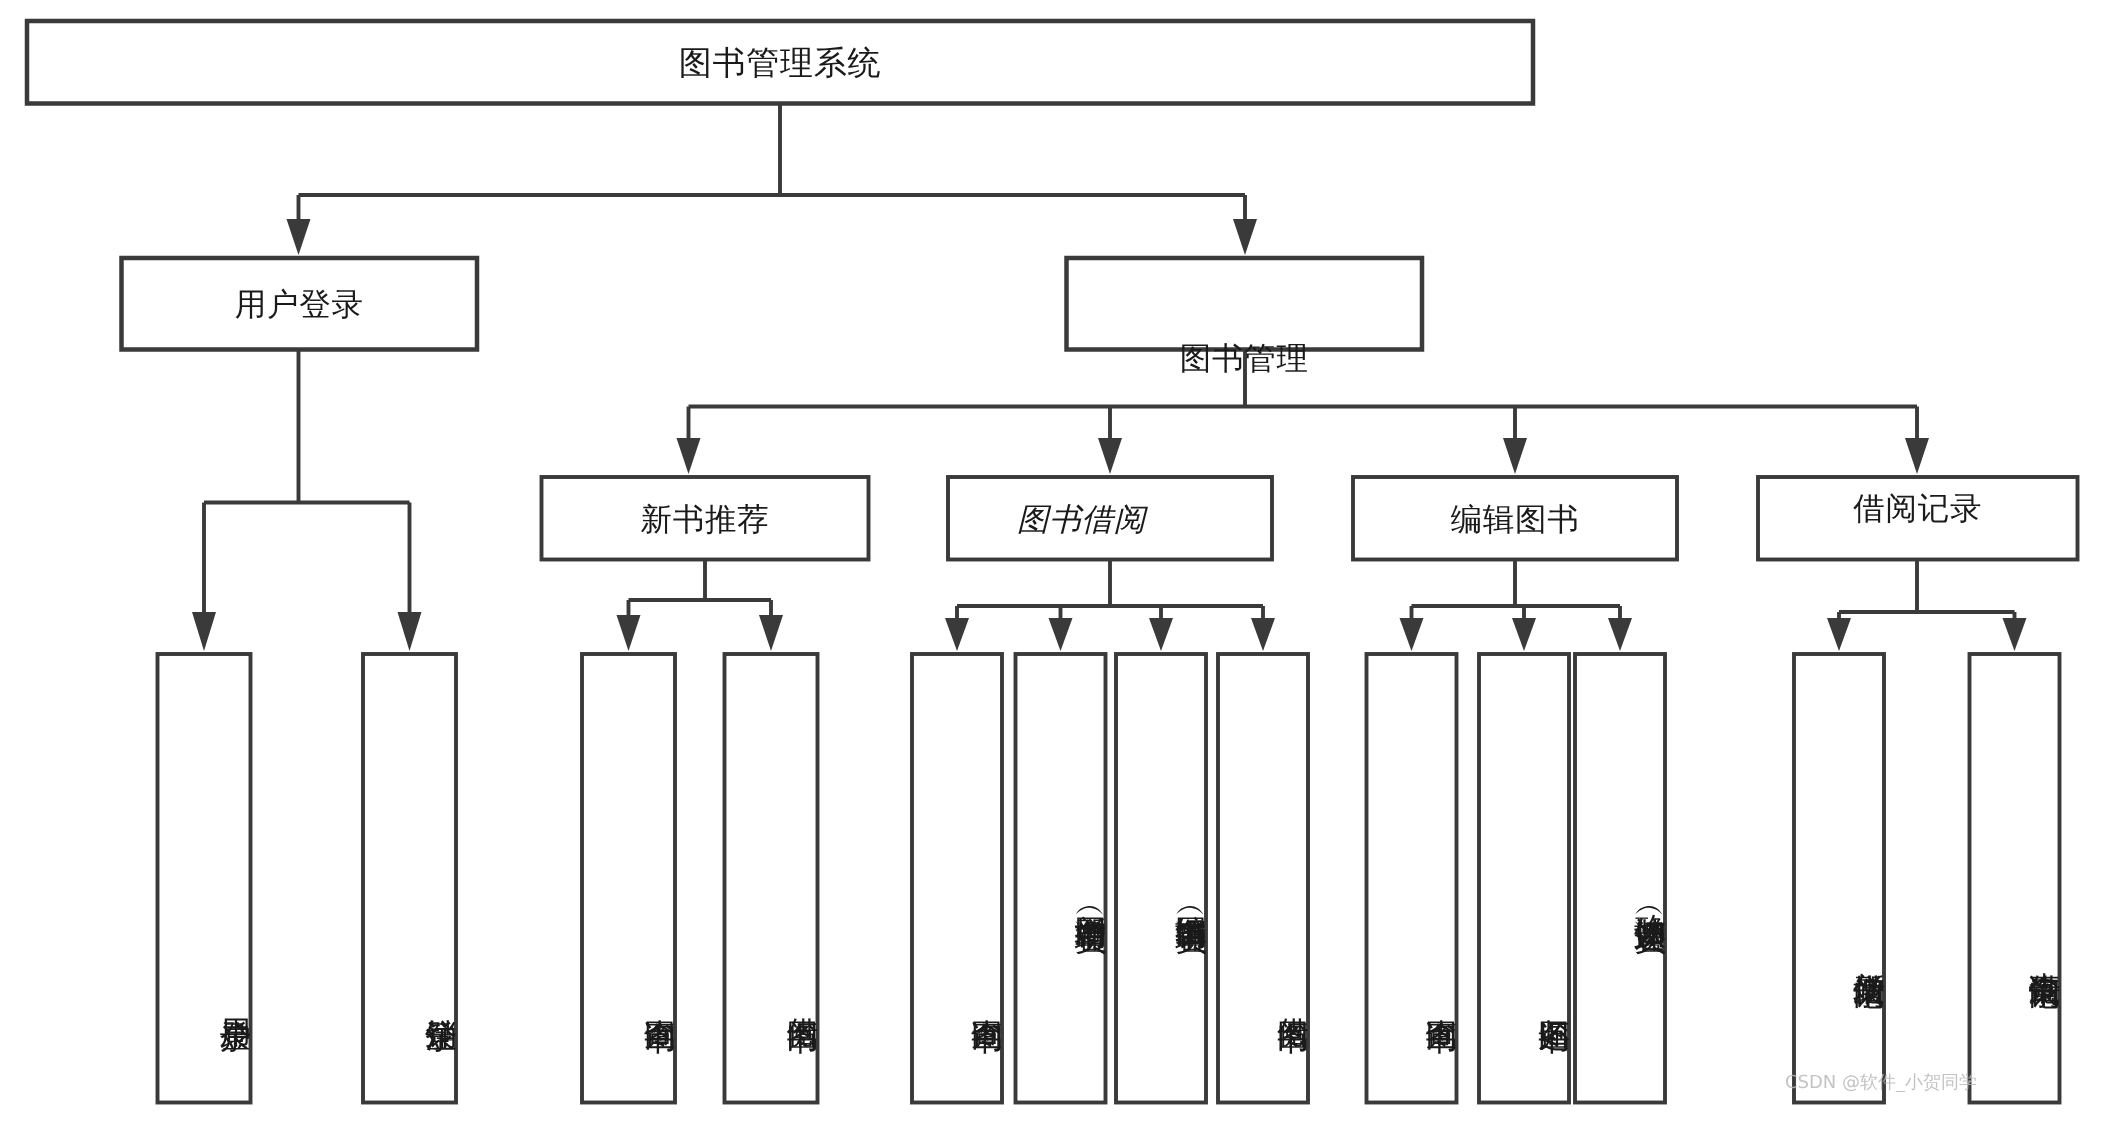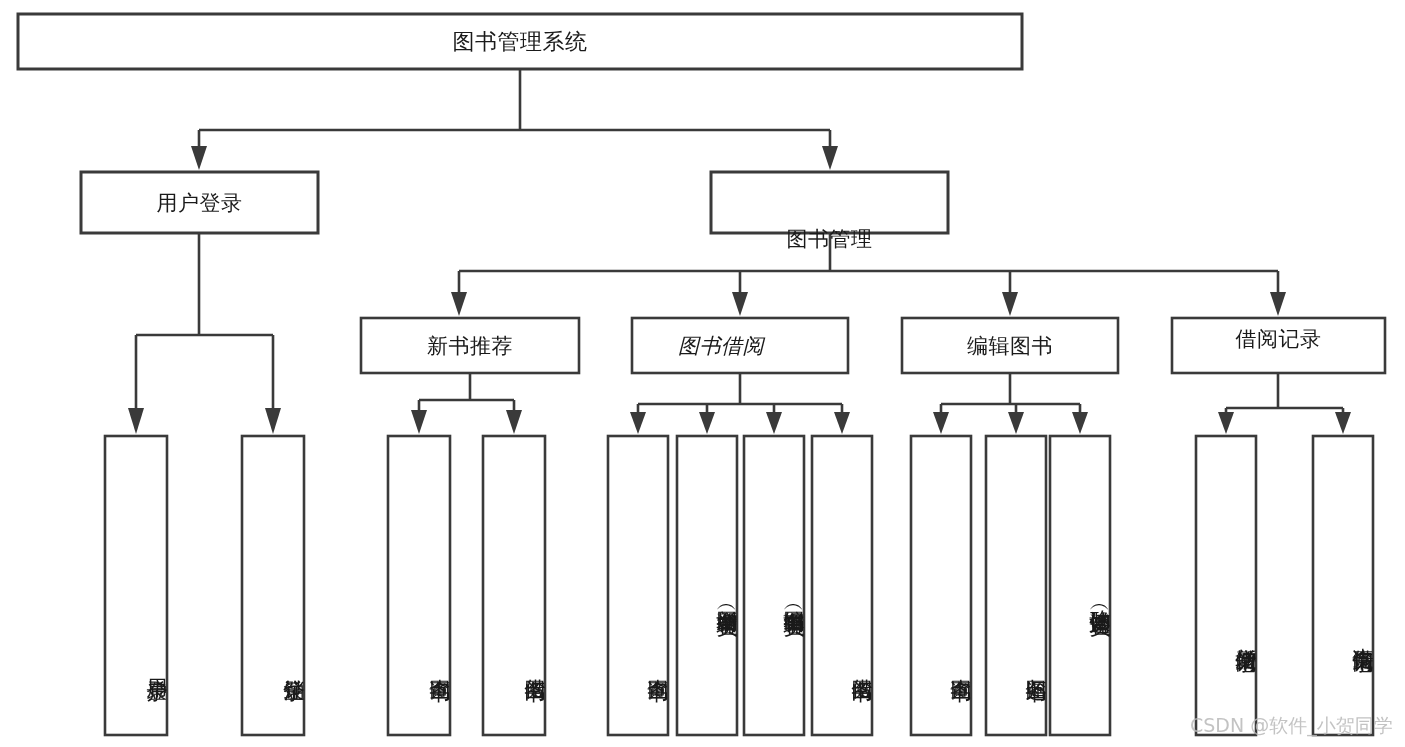--- a/index.html
+++ b/index.html
@@ -70,21 +70,21 @@
     line-height: 1.0;
     letter-spacing: 1px;
     align-items: flex-start;
     justify-content: center;
     white-space: nowrap;
   }
   .watermark {
     position: absolute;
     left: 1190px;
     top: 713px;
-    font-size: 19px;
+    font-size: 12px;
     color: #b9b9b9;
     font-family: "DejaVu Sans", "Liberation Sans", sans-serif;
     white-space: nowrap;
     opacity: 0.85;
   }
 </style>
 </head>
 <body>
 
 <div id="diagram-root">

